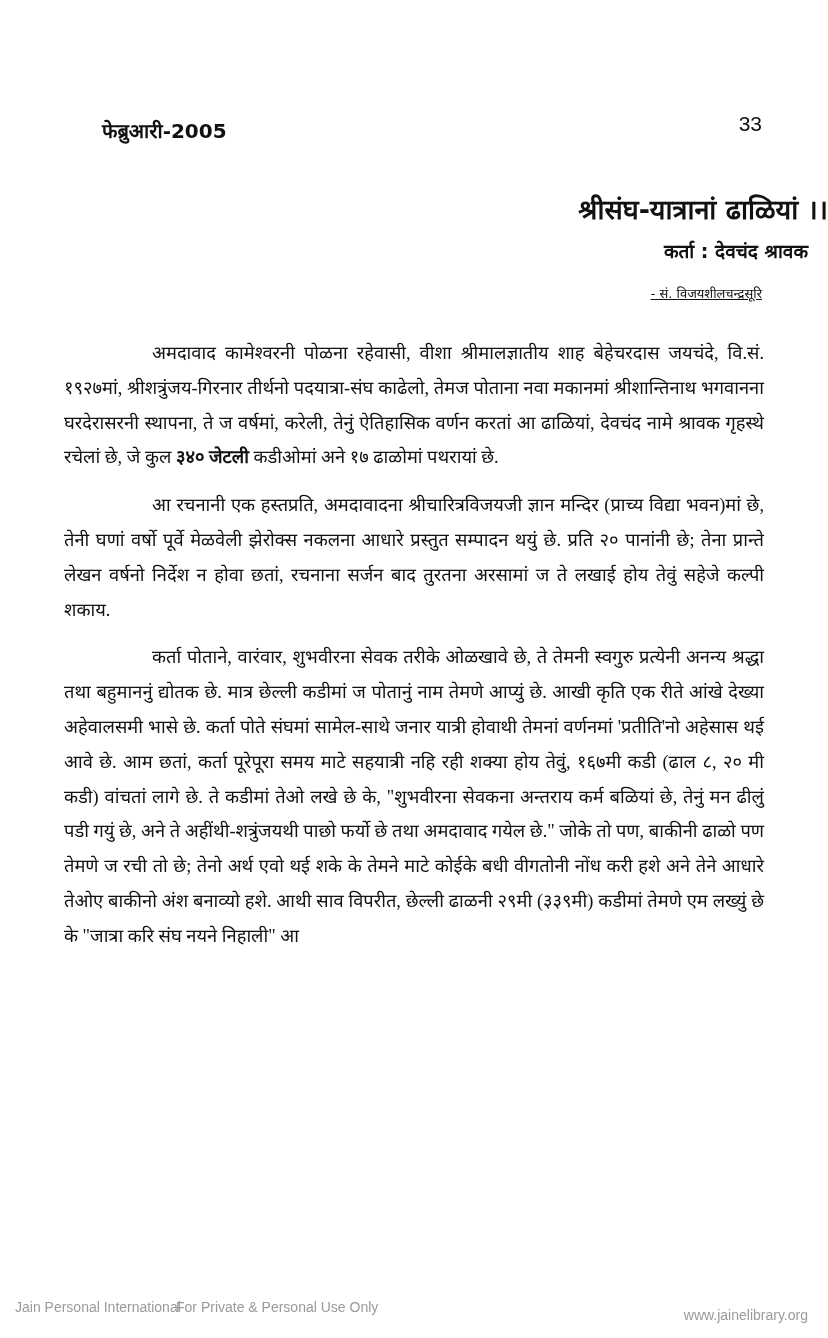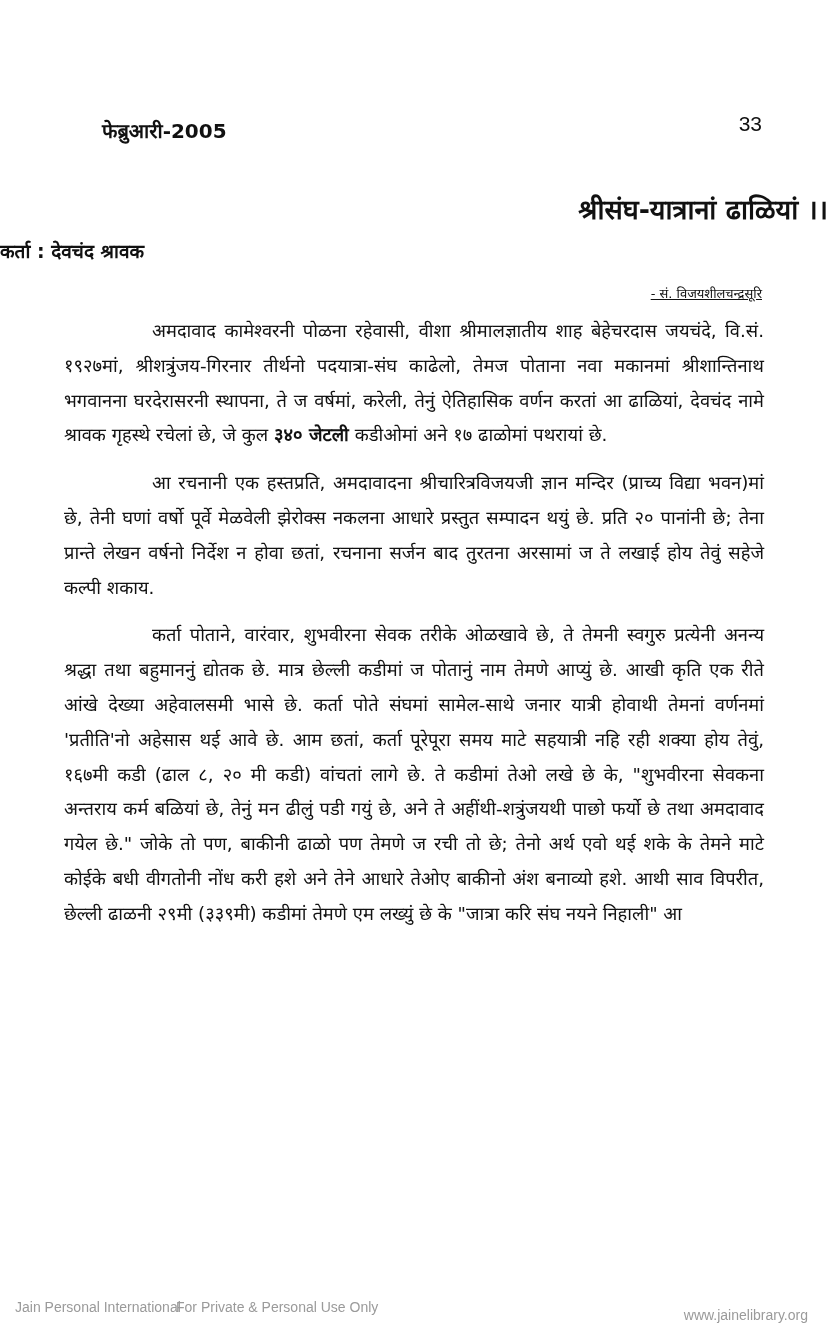--- a/index.html
+++ b/index.html
@@ -44,40 +44,41 @@
       width: 828px;
       text-align: right;
       font-size: 27px;
       font-weight: bold;
     }
     .subtitle {
       position: absolute;
       top: 238px;
       left: 0;
       width: 808px;
-      text-align: left;
+      text-align: right;
       font-size: 19px;
       font-weight: bold;
     }
     .editor {
       position: absolute;
       top: 284px;
       right: 66px;
       font-size: 13px;
       text-decoration: underline;
     }
     .body-text {
       position: absolute;
-      top: 314px;
+      top: 336px;
       left: 64px;
       width: 700px;
       font-size: 18.3px;
       line-height: 34.8px;
       text-align: justify;
       text-align-last: left;
+      font-family: Liberation Serif, serif;
     }
     .para {
       margin: 0 0 13px 0;
       text-indent: 88px;
     }
     .para b { font-weight: bold; }
     .footer {
       position: absolute;
       top: 1299px;
       left: 0;

